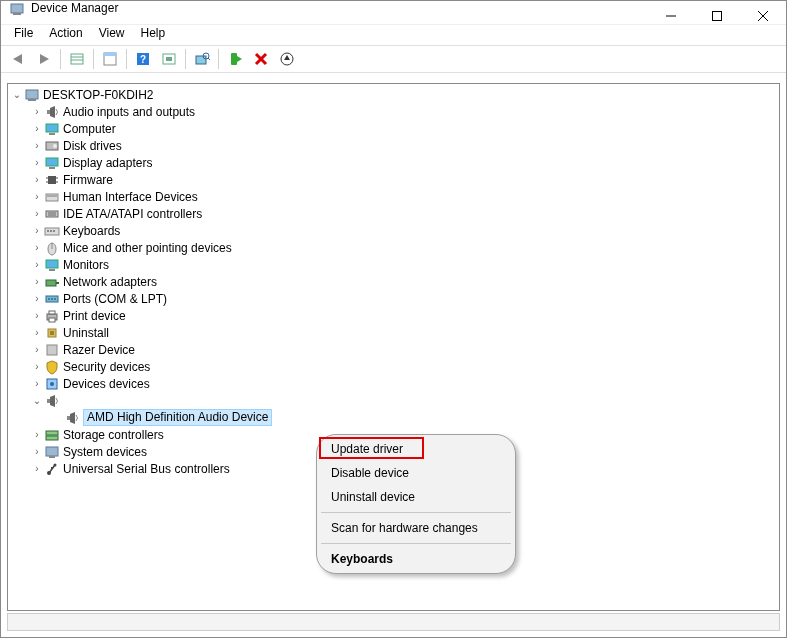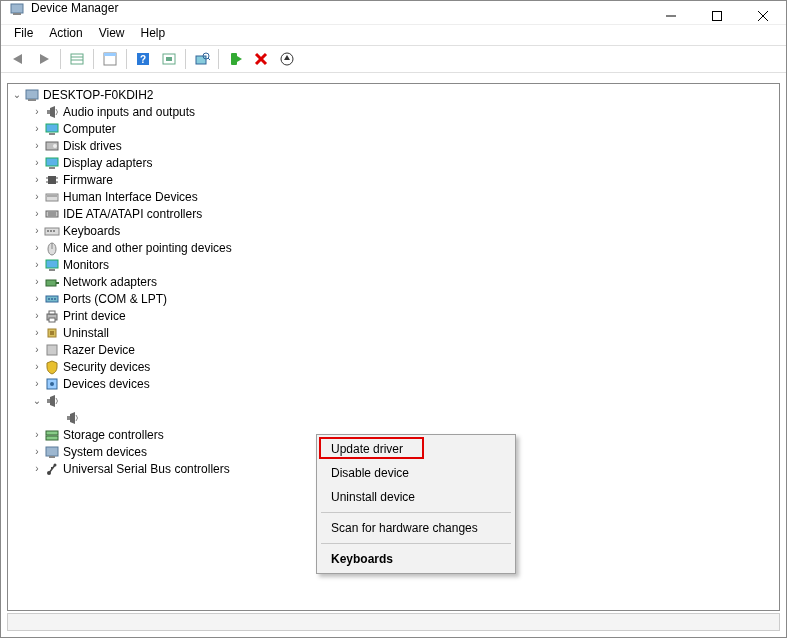--- a/index.html
+++ b/index.html
@@ -393,20 +393,21 @@
    </div>
     <div class="node lvl2">
          <span class="arrow"></span>
          <span class="nicon">
         <svg width="16" height="16">
           <rect x="3" y="6" width="3" height="4" fill="#888"></rect>
           <polygon points="6,4 11,2 11,14 6,12" fill="#666"></polygon>
           <path d="M12 5 Q15 8 12 11" fill="none" stroke="#888"></path>
         </svg>
       </span>
+         <span class="selected" style="padding:0 3px">AMD High Definition Audio Device</span>
        </div>
     <div class="node lvl1">
      <span class="arrow">›</span>
      <span class="nicon">
         <svg width="16" height="16">
           <rect x="2" y="4" width="12" height="4" fill="#8c8" stroke="#363"></rect>
           <rect x="2" y="9" width="12" height="4" fill="#8c8" stroke="#363"></rect>
         </svg>
       </span>
      <span>Storage controllers</span>
@@ -430,21 +431,21 @@
           <circle cx="11" cy="4" r="1.5" fill="#444"></circle>
           <rect x="7" y="6" width="2" height="2" fill="#444"></rect>
         </svg>
       </span>
      <span>Universal Serial Bus controllers</span>
    </div>
   </div>
 
 <div class="statusbar"></div>
 
-<div class="ctxmenu" id="ctx" style="left:315px; top:433px;">
+<div class="ctxmenu" id="ctx" style="left:315px; top:433px;border-radius:20px;">
     <div class="ctxitem" style="">Update driver</div>
     <div class="ctxitem" style="">Disable device</div>
     <div class="ctxitem" style="">Uninstall device</div>
     <div class="ctxsep"></div>
     <div class="ctxitem" style="">Scan for hardware changes</div>
     <div class="ctxsep"></div>
     <div class="ctxitem" style="font-weight:bold;">Keyboards</div>
   </div>
 
 <div class="highlight-box" style="left:318px; top:436px; width:105px; height:22px;"></div>

